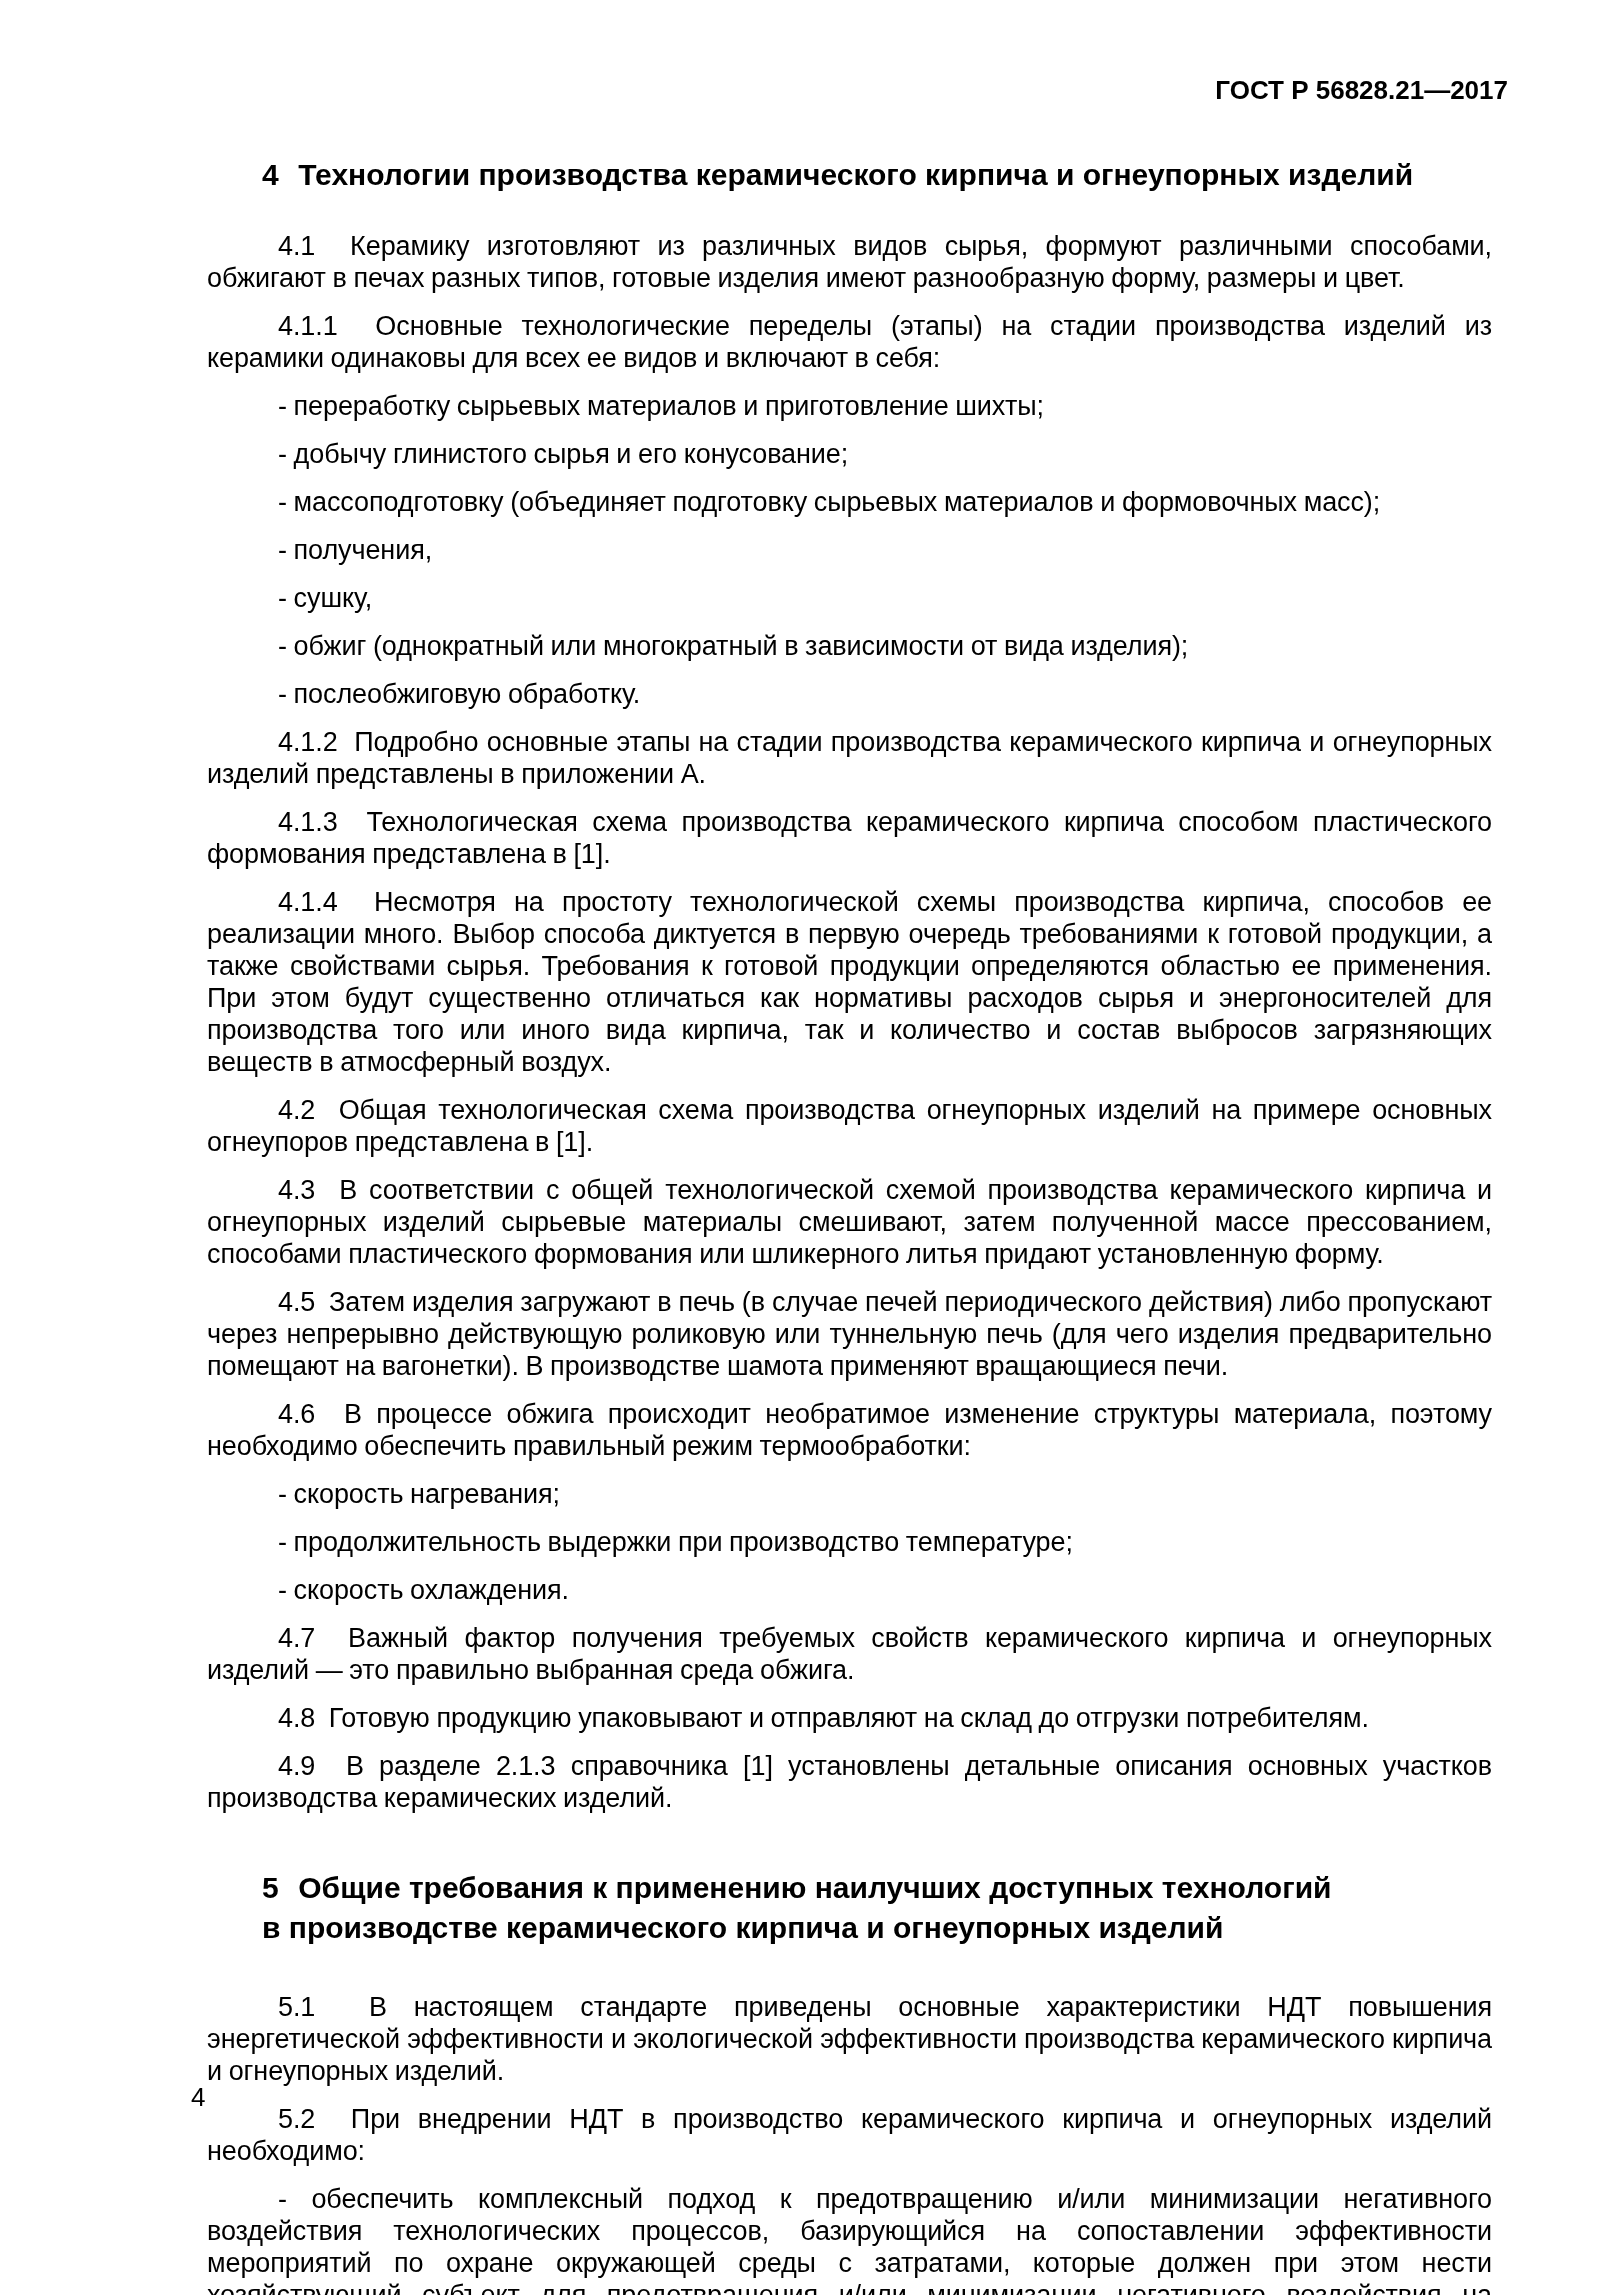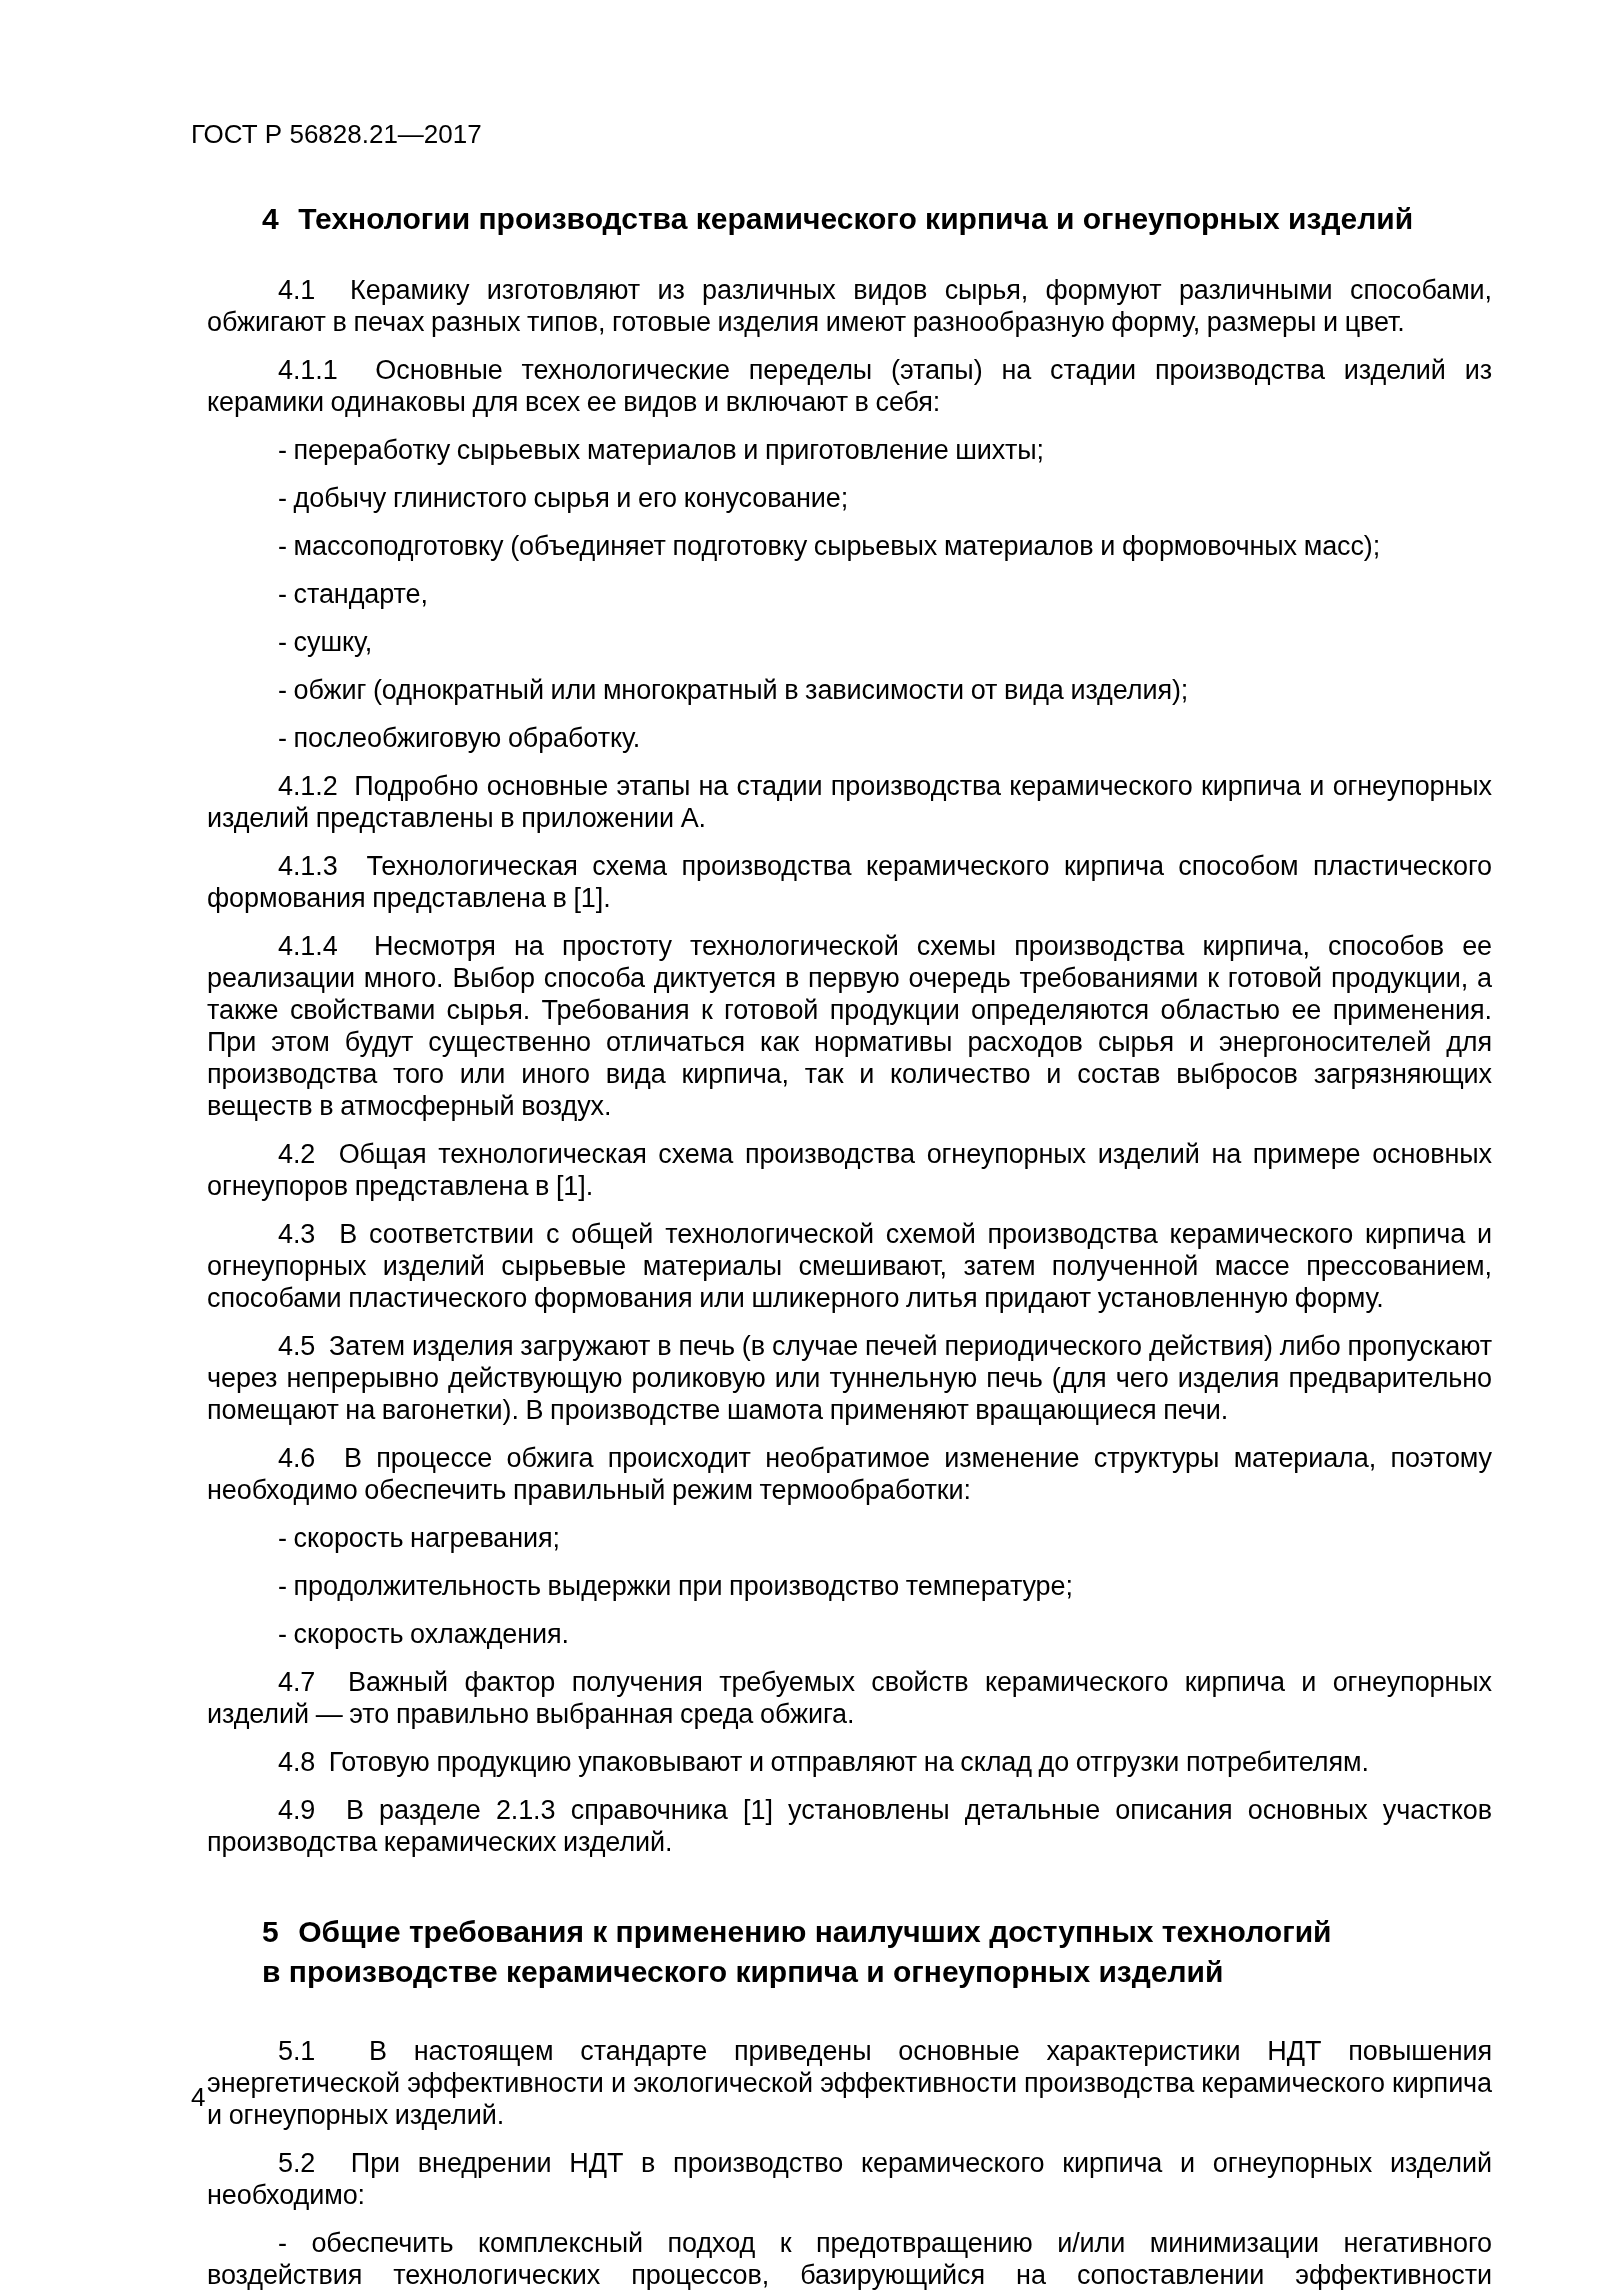--- a/index.html
+++ b/index.html
@@ -12,24 +12,25 @@
     overflow: hidden;
     font-family: "Liberation Sans", sans-serif;
   }
   .page {
     position: absolute;
     left: 191px;
     top: 0;
     width: 1317px;
   }
   .doc-header {
-    margin-top: 120px;
+    margin-top: 76px;
     font-size: 26px;
-    font-weight: normal;
+    font-weight: bold;
     line-height: 29px;
+    text-align: right;
   }
   .section-heading {
     font-size: 30px;
     font-weight: bold;
     line-height: 40px;
     padding-left: 71px;
     text-align: left;
   }
   .section-heading .h-line { display: block; }
   .section-heading .h-num { margin-right: 19.6px; }
@@ -61,21 +62,21 @@
   <div id="content">
       <section id="sec-0">
         <div class="section-heading">
           <span class="h-line"><span class="h-num">4</span><span>Технологии производства керамического кирпича и огнеупорных изделий</span></span>
         </div>
         <p class="para"><span>4.1&nbsp;&nbsp;</span><span>Керамику изготовляют из различных видов сырья, формуют различными способами, обжигают в печах разных типов, готовые изделия имеют разнообразную форму, размеры и цвет.</span></p>
         <p class="para"><span>4.1.1&nbsp;&nbsp;</span><span>Основные технологические переделы (этапы) на стадии производства изделий из керамики одинаковы для всех ее видов и включают в себя:</span></p>
         <p class="para"><span>-&nbsp;</span><span>переработку сырьевых материалов и приготовление шихты;</span></p>
         <p class="para"><span>-&nbsp;</span><span>добычу глинистого сырья и его конусование;</span></p>
         <p class="para"><span>-&nbsp;</span><span>массоподготовку (объединяет подготовку сырьевых материалов и формовочных масс);</span></p>
-        <p class="para"><span>-&nbsp;</span><span>стандарте,</span></p>
+        <p class="para"><span>-&nbsp;</span><span>получения,</span></p>
         <p class="para"><span>-&nbsp;</span><span>сушку,</span></p>
         <p class="para"><span>-&nbsp;</span><span>обжиг (однократный или многократный в зависимости от вида изделия);</span></p>
         <p class="para"><span>-&nbsp;</span><span>послеобжиговую обработку.</span></p>
         <p class="para"><span>4.1.2&nbsp;&nbsp;</span><span>Подробно основные этапы на стадии производства керамического кирпича и огнеупорных изделий представлены в приложении А.</span></p>
         <p class="para"><span>4.1.3&nbsp;&nbsp;</span><span>Технологическая схема производства керамического кирпича способом пластического формования представлена в [1].</span></p>
         <p class="para"><span>4.1.4&nbsp;&nbsp;</span><span>Несмотря на простоту технологической схемы производства кирпича, способов ее реализации много. Выбор способа диктуется в первую очередь требованиями к готовой продукции, а также свойствами сырья. Требования к готовой продукции определяются областью ее применения. При этом будут существенно отличаться как нормативы расходов сырья и энергоносителей для производства того или иного вида кирпича, так и количество и состав выбросов загрязняющих веществ в атмосферный воздух.</span></p>
         <p class="para"><span>4.2&nbsp;&nbsp;</span><span>Общая технологическая схема производства огнеупорных изделий на примере основных огнеупоров представлена в [1].</span></p>
         <p class="para"><span>4.3&nbsp;&nbsp;</span><span>В соответствии с общей технологической схемой производства керамического кирпича и огнеупорных изделий сырьевые материалы смешивают, затем полученной массе прессованием, способами пластического формования или шликерного литья придают установленную форму.</span></p>
         <p class="para"><span>4.5&nbsp;&nbsp;</span><span>Затем изделия загружают в печь (в случае печей периодического действия) либо пропускают через непрерывно действующую роликовую или туннельную печь (для чего изделия предварительно помещают на вагонетки). В производстве шамота применяют вращающиеся печи.</span></p>
         <p class="para"><span>4.6&nbsp;&nbsp;</span><span>В процессе обжига происходит необратимое изменение структуры материала, поэтому необходимо обеспечить правильный режим термообработки:</span></p>

